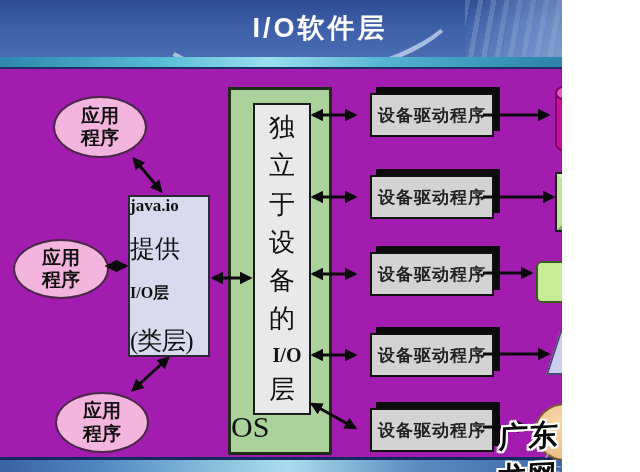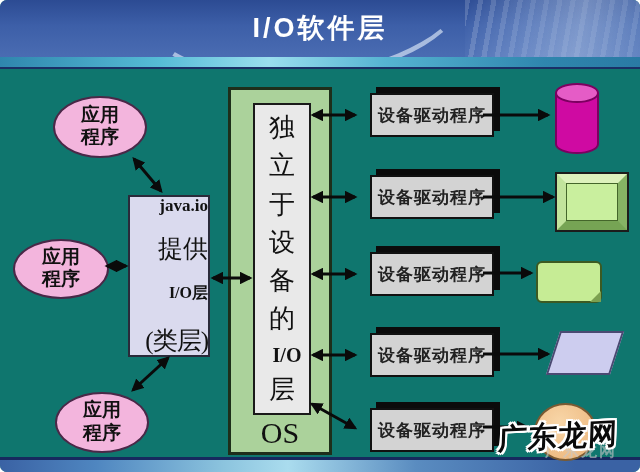--- a/index.html
+++ b/index.html
@@ -1,17 +1,17 @@
 <!DOCTYPE html>
 <html><head>
 <meta charset="utf-8">
 <style>
   html,body{margin:0;padding:0;background:#ffffff;}
-  #slide{position:relative;width:640px;height:472px;overflow:hidden;
-         font-family:"Liberation Serif",serif;background:#0f766e;border-radius:7px;}
+  #slide{position:relative;width:562px;height:472px;overflow:hidden;
+         font-family:"Liberation Serif",serif;background:#a21caf;}
 
   
   .hdr{position:absolute;left:0;top:0;width:640px;height:57px;
        background:linear-gradient(180deg,#2c4b93 0%,#3d5fa8 45%,#4a6cb2 100%);overflow:hidden;}
   .swoosh1{position:absolute;left:-40px;top:-55px;width:230px;height:150px;border-radius:50%;
            border:4px solid transparent;border-bottom:5px solid rgba(230,240,255,.55);transform:rotate(14deg);}
   .swoosh2{position:absolute;left:140px;top:-80px;width:320px;height:150px;border-radius:50%;
            border:4px solid transparent;border-bottom:5px solid rgba(235,245,255,.6);transform:rotate(-5deg);}
   .swoosh3{position:absolute;left:-70px;top:10px;width:160px;height:120px;border-radius:50%;
            border:4px solid transparent;border-left:6px solid rgba(220,235,255,.45);transform:rotate(30deg);}
@@ -25,41 +25,41 @@
   .strip-top{position:absolute;left:0;top:57px;width:640px;height:10px;
        background:linear-gradient(90deg,#2f86ae,#56bcd6 25%,#9adeee 42%,#56b4d2 60%,#2f86ae 85%,#2a7aa4);}
   .strip-top-line{position:absolute;left:0;top:67px;width:640px;height:2px;background:#1a2f66;}
   .strip-bot-line{position:absolute;left:0;top:457px;width:640px;height:3px;background:#16295e;}
   .strip-bot{position:absolute;left:0;top:460px;width:640px;height:12px;
        background:linear-gradient(90deg,#3a62a4,#4f86c0 15%,#8cc4de 35%,#aadcee 45%,#5a8cc0 65%,#3a62a4 90%);}
 
   
   .app{position:absolute;border:2px solid #4a2848;border-radius:50%;background:#f3b5dd;
        display:flex;flex-direction:column;align-items:center;justify-content:center;
-       font-size:19px;font-weight:bold;color:#111;line-height:1.18;font-family:Liberation Mono, monospace;}
+       font-size:19px;font-weight:bold;color:#111;line-height:1.18;}
   .app1{left:53px;top:96px;width:90px;height:58px;}
   .app2{left:13px;top:239px;width:92px;height:56px;}
   .app3{left:55px;top:392px;width:90px;height:57px;}
 
   .jbox{position:absolute;left:128px;top:195px;width:82px;height:162px;box-sizing:border-box;
         background:#dadaee;border:2px solid #2a2a3a;display:flex;flex-direction:column;
-        align-items:flex-end;justify-content:center;color:#111;}
+        align-items:flex-start;justify-content:center;color:#111;}
   .jbox .l1{font-size:17px;font-weight:bold;}
   .jbox .l2{font-size:25px;margin-top:16px;}
   .jbox .l3{font-size:16px;font-weight:bold;margin-top:18px;}
   .jbox .l4{font-size:25px;margin-top:20px;letter-spacing:-1px;}
 
   .oscol{position:absolute;left:228px;top:87px;width:104px;height:368px;box-sizing:border-box;
          background:#abd29b;border:3px solid #1e2e1a;}
   .osinner{position:absolute;left:22px;top:13px;width:58px;height:312px;box-sizing:border-box;
          background:#e9e9e9;border:2px solid #1a1a1a;display:flex;flex-direction:column;
          align-items:center;justify-content:space-around;padding:4px 0;color:#111;}
   .osinner span{font-size:26px;line-height:1;}
   .osinner span.io{font-size:20px;font-weight:bold;margin-left:10px;}
-  .oslabel{position:absolute;left:0;bottom:2px;width:100%;text-align:center;
+  .oslabel{position:absolute;left:0;bottom:8px;width:100%;
          font-size:30px;color:#111;}
 
   .drv{position:absolute;left:358px;width:124px;height:44px;box-sizing:border-box;
        background:#d3d3d3;border:2px solid #111;box-shadow:6px -6px 0 0 #0b0b0b;
        display:flex;align-items:center;justify-content:center;
        font-size:17px;font-weight:bold;color:#222;letter-spacing:1px;margin-left:12px;}
   .drv1{top:93px;} .drv2{top:175px;} .drv3{top:252px;} .drv4{top:333px;} .drv5{top:408px;}
 
   
   .icon-cyl{position:absolute;left:553px;top:82px;}

